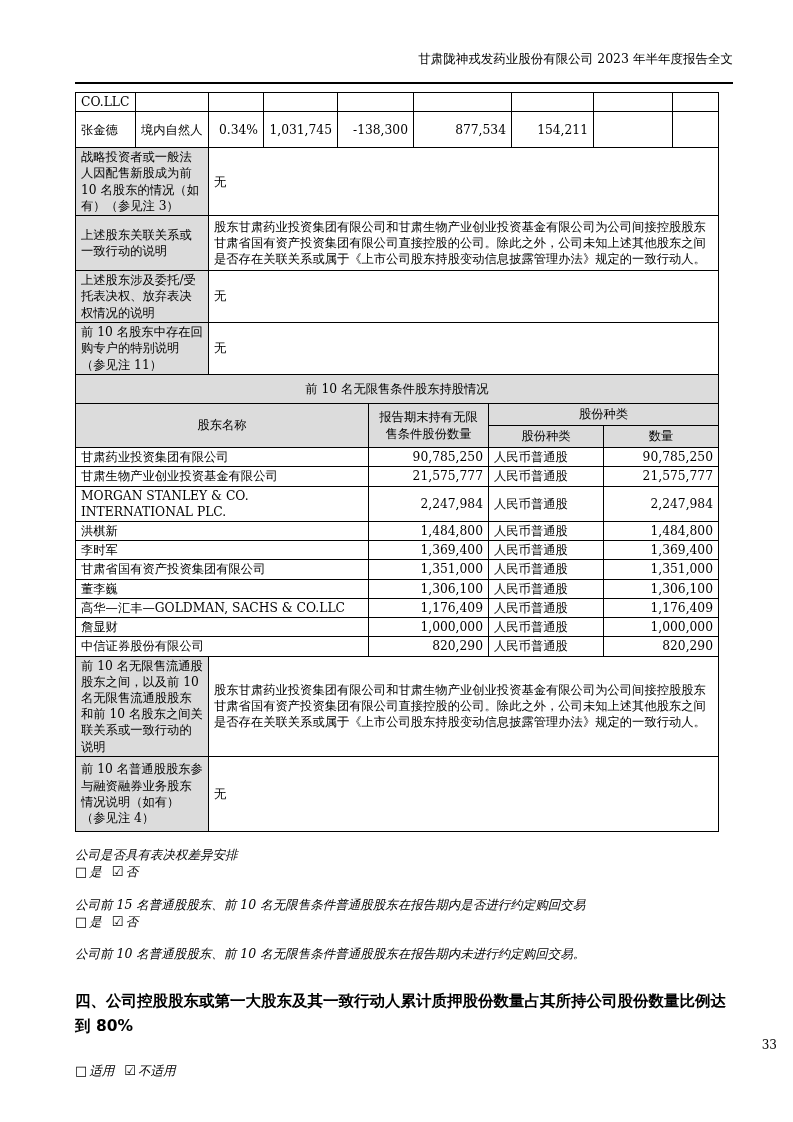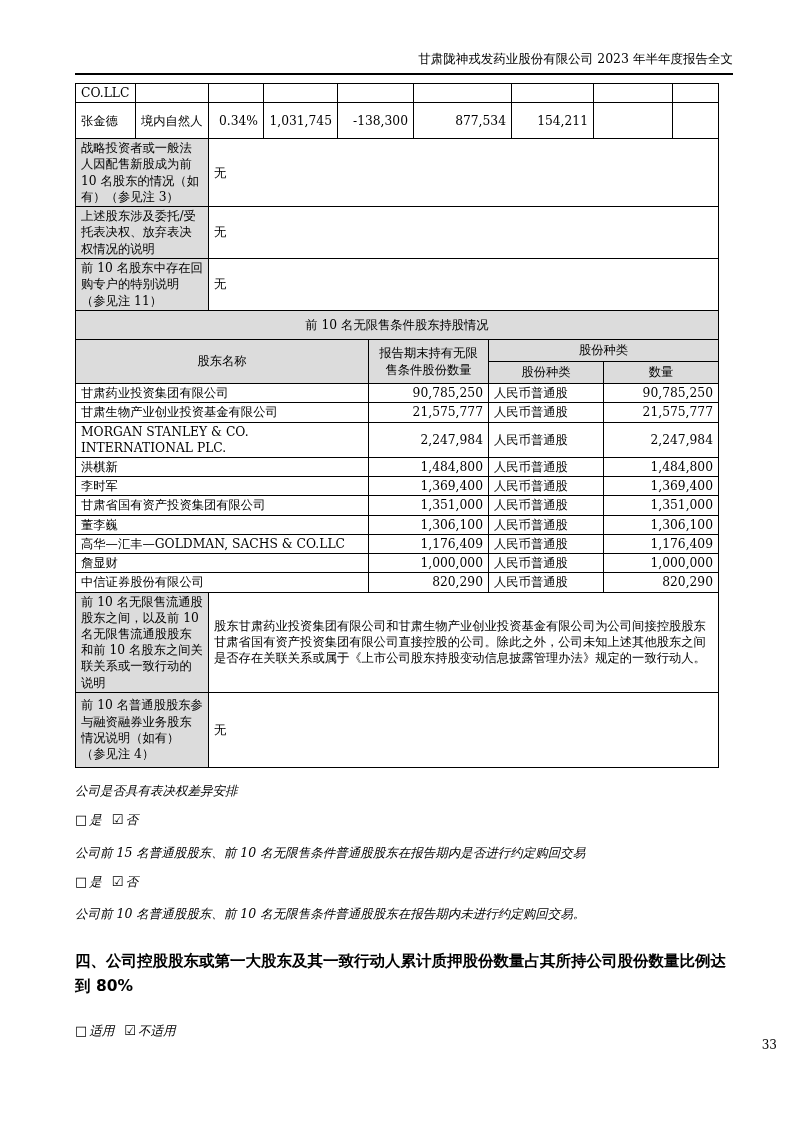--- a/index.html
+++ b/index.html
@@ -5,21 +5,21 @@
   * { box-sizing: border-box; margin: 0; padding: 0; }
   html, body { background: #888; }
   .page {
     width: 793px; height: 1122px; margin: 0 auto; background: #ffffff;
     position: relative; overflow: hidden; color: #000;
     font-family: "DejaVu Serif", "Liberation Serif", serif;
   }
   .content { padding: 50px 60px 0 75px; }
   .report-header {
     text-align: right; font-size: 12.5px; line-height: 17px;
-    padding-bottom: 6px; border-bottom: 2px solid #000;
+    padding-bottom: 15px; border-bottom: 2px solid #000;
   }
   .doc-table {
     width: 643px; border-collapse: collapse; table-layout: fixed;
     font-size: 12.3px; margin-top: -1px;
   }
   .doc-table.first { margin-top: 8px; }
   .doc-table td {
     border: 1px solid #000; padding: 1px 5px; vertical-align: middle;
     overflow: hidden; line-height: 1.32;
   }
@@ -28,21 +28,21 @@
   .ctr { text-align: center; }
   .label-cell { background: #dcdcdc; padding: 3px 6px; line-height: 1.32; }
   .value-cell { padding: 3px 8px; line-height: 1.45; }
   .row-thin td { height: 19px; }
   .row-holder td { height: 36px; }
   .band-row td { height: 29px; }
   .hdr td { height: 22px; text-align: center; }
   .data-row td { height: 18px; }
   .paras { width: 658px; font-size: 12.5px; }
   .para { margin-top: 14px; line-height: 1.4; font-style: italic; }
-  .cb-line { margin-top: 12px; }
+  .cb-line { margin-top: 0; }
   .cb {
     font-family: "DejaVu Sans", "Liberation Sans", sans-serif;
     font-size: 13px; margin-right: 2px;
   }
   .cb-gap { display: inline-block; width: 10px; }
   .section-heading {
     margin-top: 26px; font-weight: bold; font-size: 15.5px; line-height: 1.65;
     font-family: "DejaVu Sans", "Liberation Sans", sans-serif;
   }
   .page-number {
@@ -100,20 +100,24 @@
     <table class="doc-table">
       <colgroup>
           <col style="width:133px">
           <col style="width:510px">
         </colgroup>
       <tbody>
           <tr style="height:64px">
         <td class="label-cell">战略投资者或一般法人因配售新股成为前 10 名股东的情况（如有）（参见注 3）</td>
         <td class="value-cell">无</td>
       </tr>
+      <tr style="height:55px">
+        <td class="label-cell">上述股东关联关系或一致行动的说明</td>
+        <td class="value-cell">股东甘肃药业投资集团有限公司和甘肃生物产业创业投资基金有限公司为公司间接控股股东甘肃省国有资产投资集团有限公司直接控股的公司。除此之外，公司未知上述其他股东之间是否存在关联关系或属于《上市公司股东持股变动信息披露管理办法》规定的一致行动人。</td>
+      </tr>
       <tr style="height:52px">
         <td class="label-cell">上述股东涉及委托/受托表决权、放弃表决权情况的说明</td>
         <td class="value-cell">无</td>
       </tr>
       <tr style="height:52px">
         <td class="label-cell">前 10 名股东中存在回购专户的特别说明（参见注 11）</td>
         <td class="value-cell">无</td>
       </tr>
     </tbody>
       </table>

